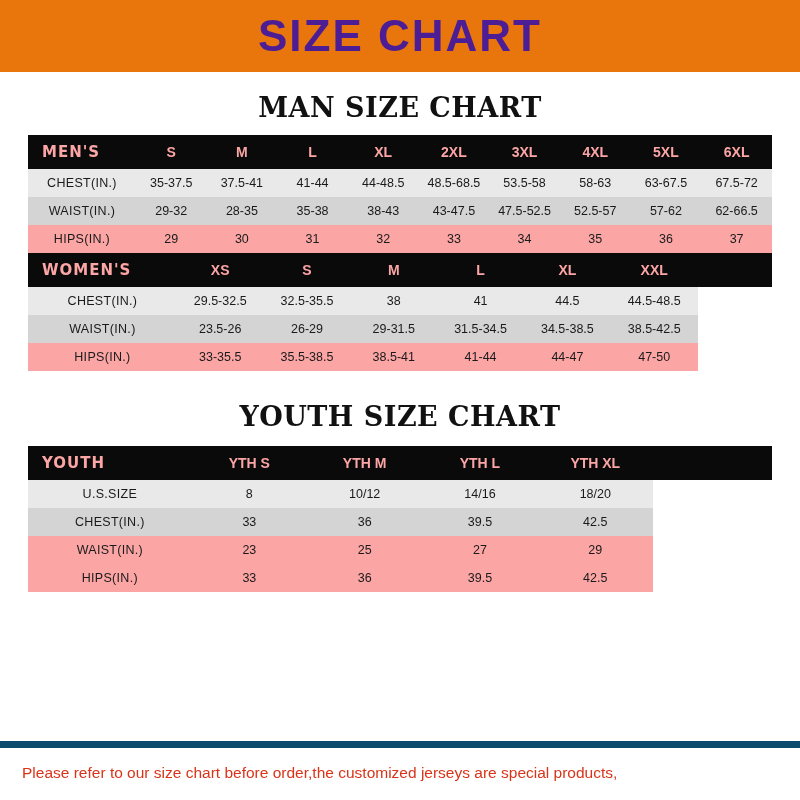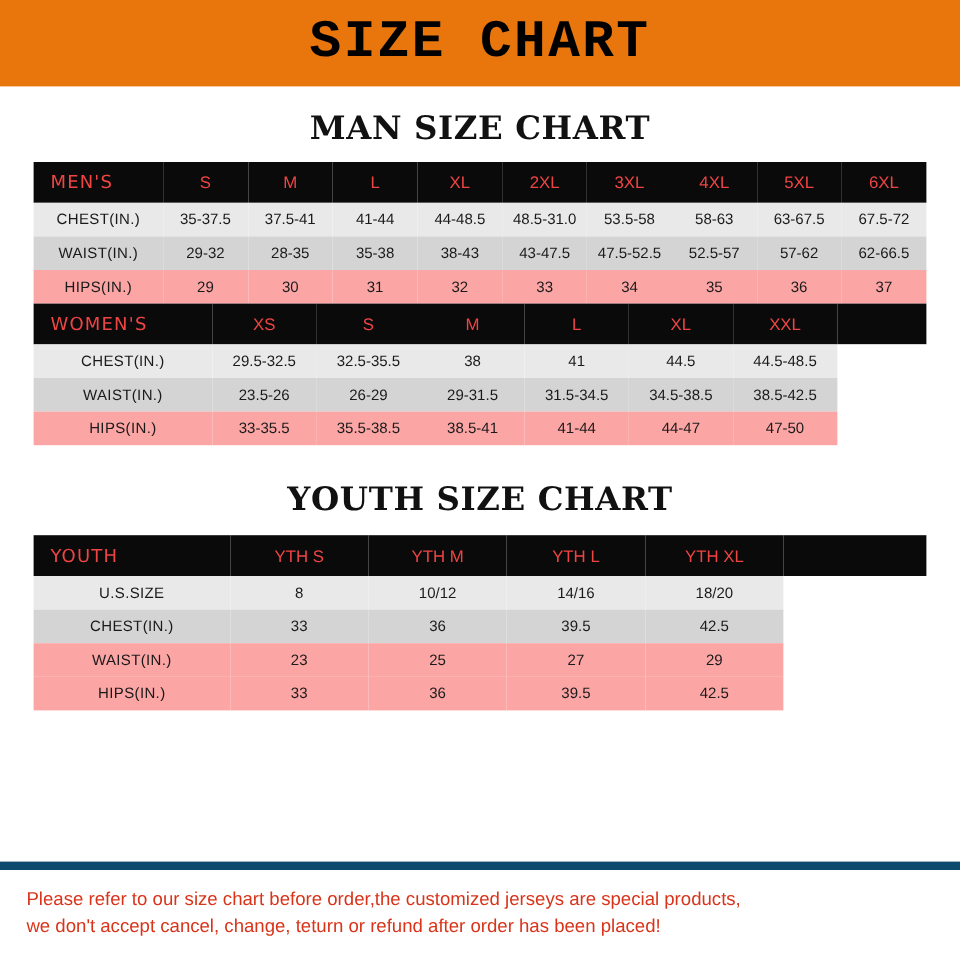--- a/index.html
+++ b/index.html
@@ -26,25 +26,25 @@
   .banner {
     height: 72px;
     background: #e8760d;
     display: flex;
     align-items: center;
     justify-content: center;
     position: relative;
     flex: none;
   }
   .banner-title {
-    font-family: Liberation Mono, monospace;
+    font-family: Liberation Sans, sans-serif;
     font-weight: bold;
     font-size: 44px;
     letter-spacing: 2px;
-    color: #000000;
+    color: #4c1d95;
     line-height: 1;
     text-align: center;
   }
   
   .section-title {
     text-align: center;
     font-family: "DejaVu Serif", serif;
     font-weight: bold;
     font-size: 27px;
     color: #111111;
@@ -69,22 +69,22 @@
     font-size: 12.5px;
     color: #1a1a1a;
     font-family: "Liberation Sans", sans-serif;
     padding: 0;
     height: 28px;
     white-space: nowrap;
   }
   
   table.size-table thead th {
     background: #0a0a0a;
-    color: #ef4444;
-    font-weight: normal;
+    color: #fca5a5;
+    font-weight: bold;
     height: 34px;
     font-size: 14px;
   }
   table.size-table thead th.rowlabel {
     text-align: left;
     padding-left: 14px;
     font-family: "DejaVu Sans", sans-serif;
     letter-spacing: 1px;
     font-size: 15px;
   }
@@ -166,21 +166,21 @@
           <th>6XL</th>
         </tr>
       </thead>
       <tbody>
         <tr class="band-a">
           <td class="rowlabel">CHEST(IN.)</td>
           <td>35-37.5</td>
           <td>37.5-41</td>
           <td>41-44</td>
           <td>44-48.5</td>
-          <td>48.5-31.0</td>
+          <td>48.5-68.5</td>
           <td>53.5-58</td>
           <td>58-63</td>
           <td>63-67.5</td>
           <td>67.5-72</td>
         </tr>
         <tr class="band-b">
           <td class="rowlabel">WAIST(IN.)</td>
           <td>29-32</td>
           <td>28-35</td>
           <td>35-38</td>
@@ -319,16 +319,15 @@
           <td>39.5</td>
           <td>42.5</td>
           <td class="spacer"></td>
         </tr>
       </tbody>
     </table>
   </div>
 
   <div class="footer">
     <div class="footer-line">Please refer to our size chart before order,the customized jerseys are special products,</div>
-    <div class="footer-line">we don't accept cancel, change, teturn or refund after order has been placed!</div>
   </div>
 
 </div>
 
 </body></html>

